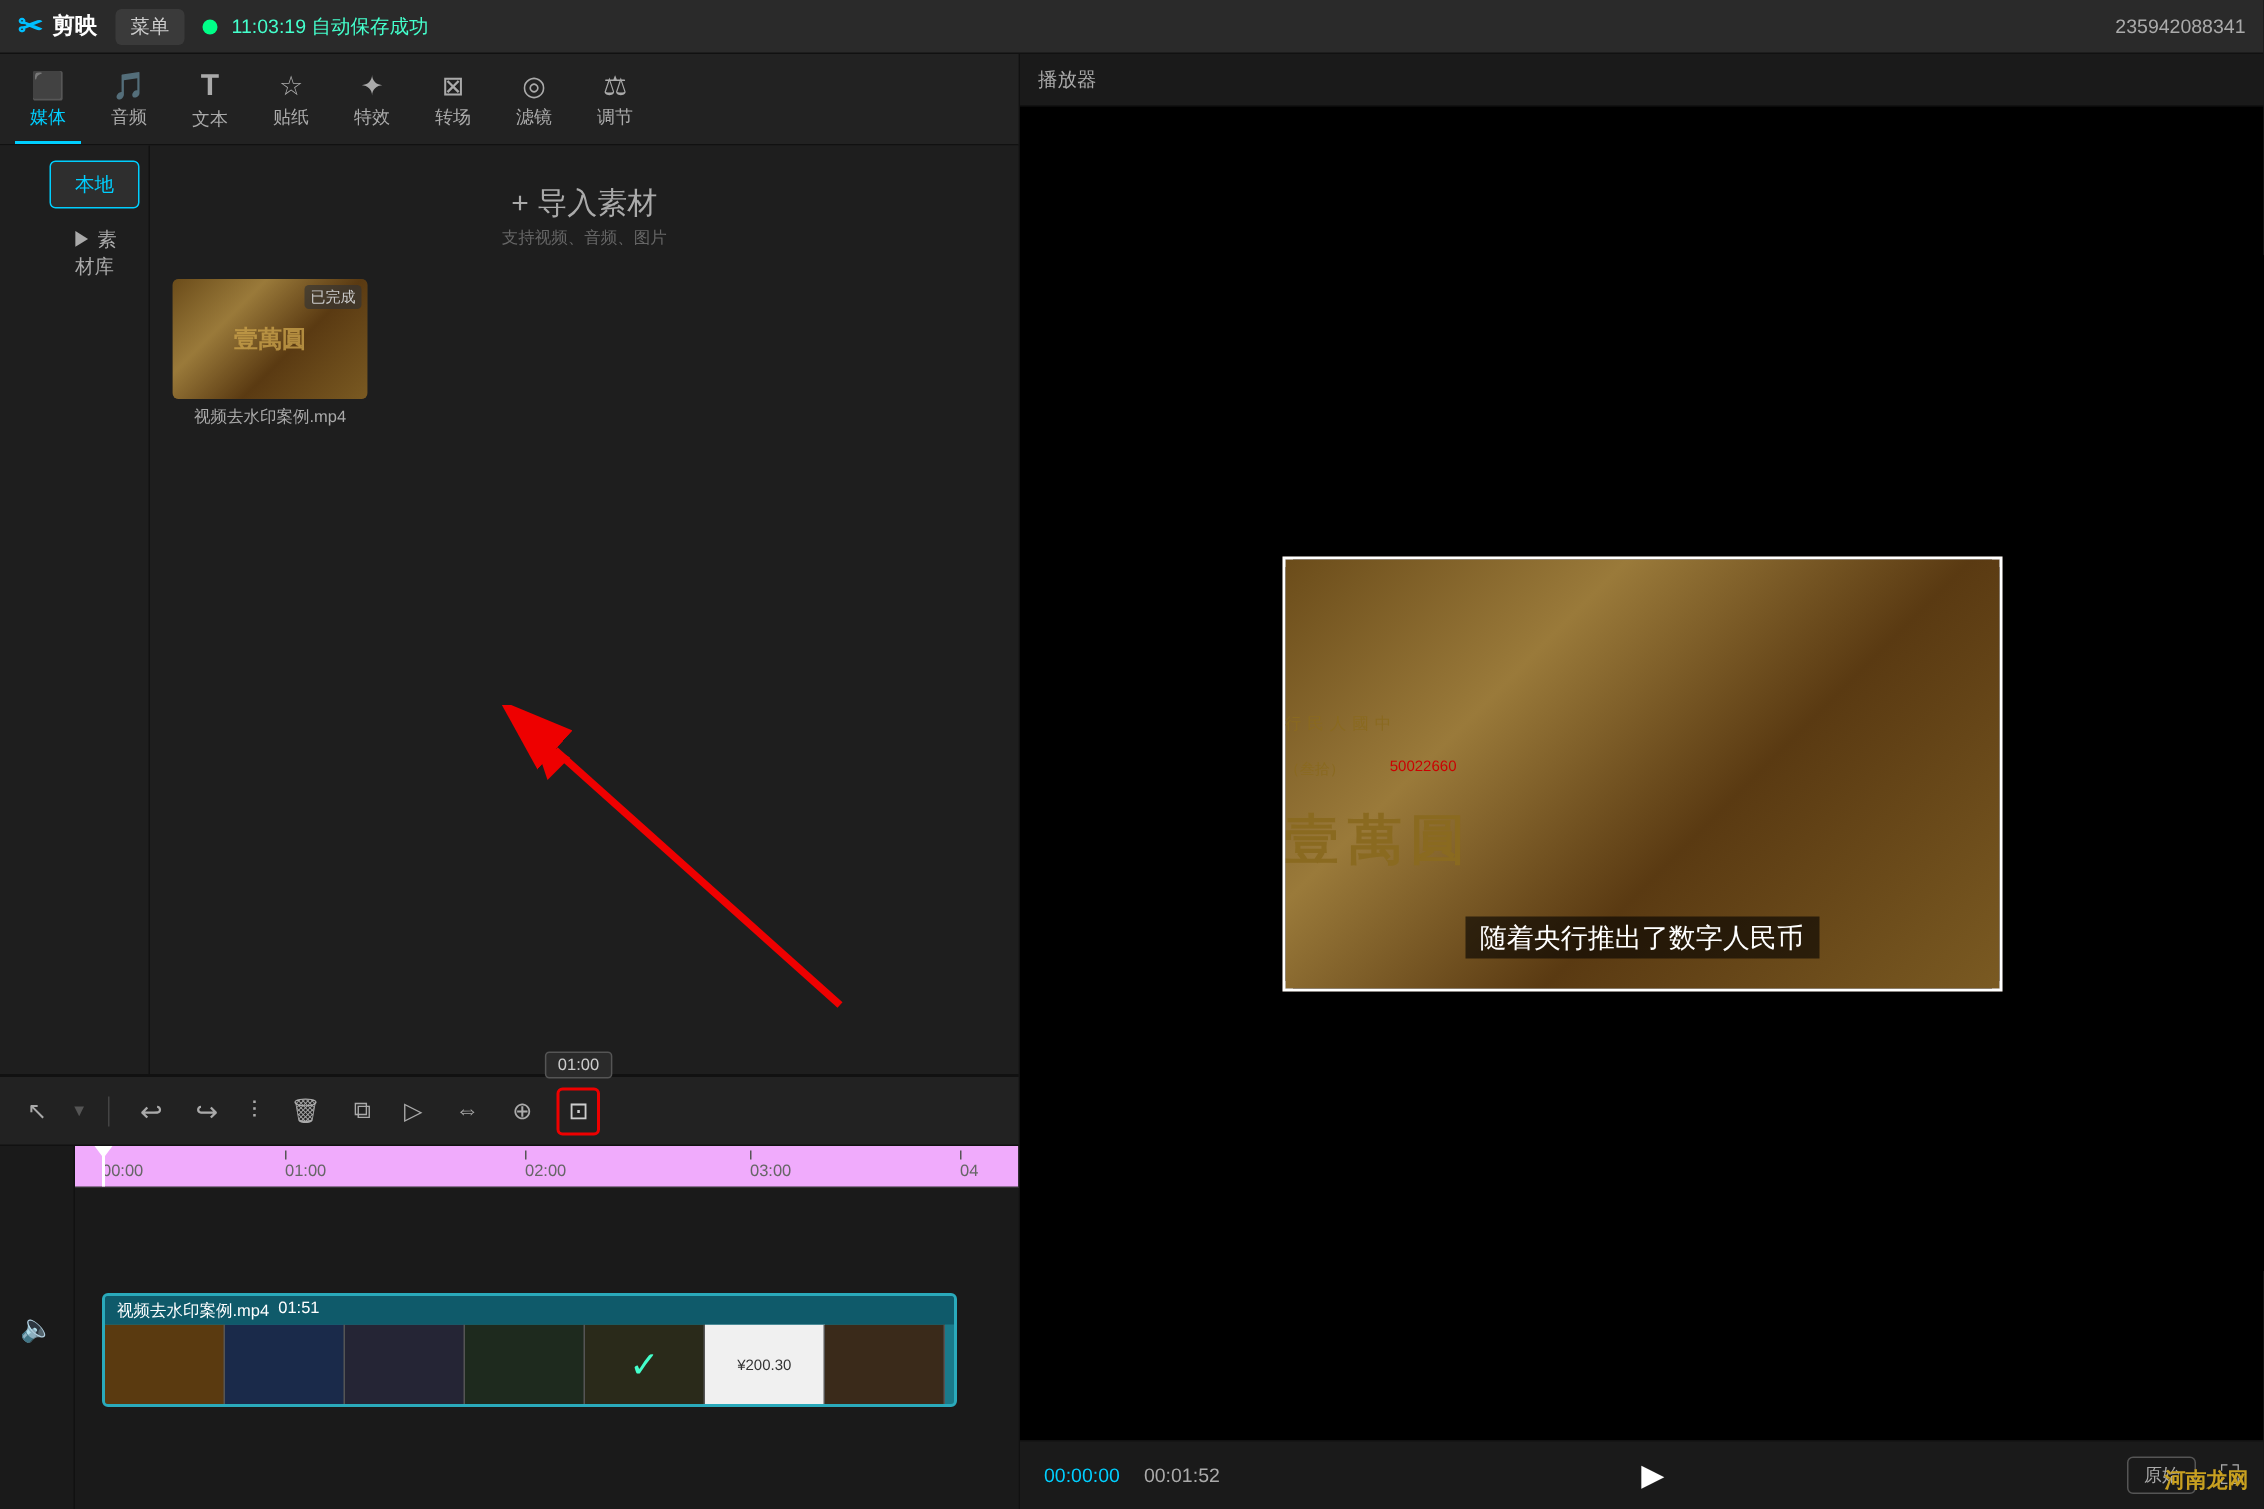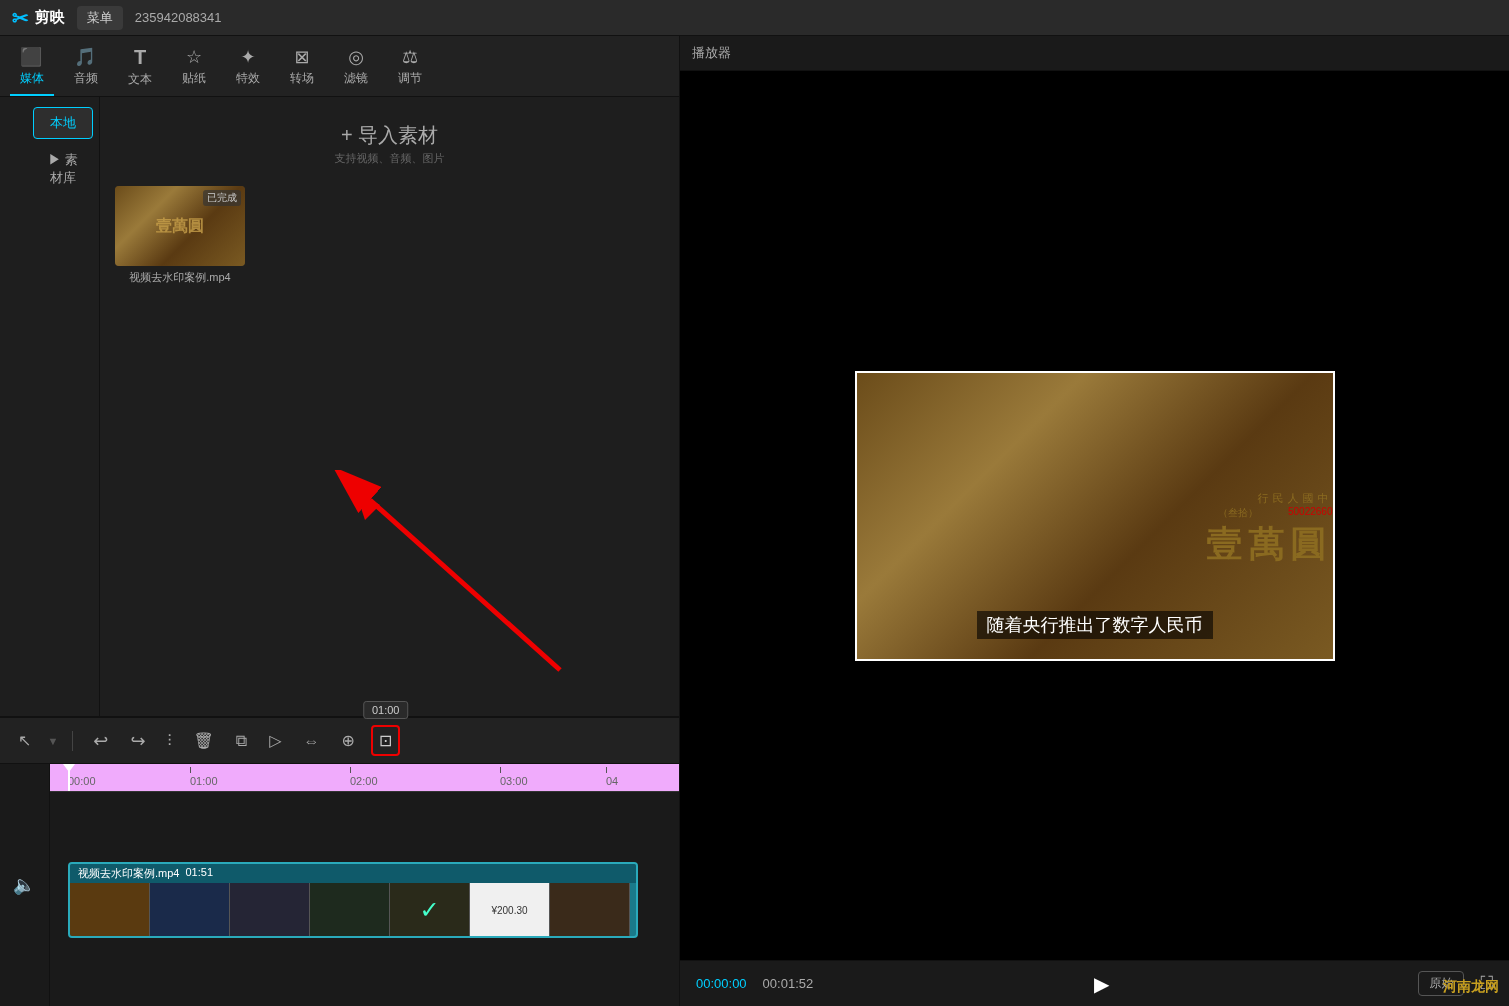--- a/index.html
+++ b/index.html
@@ -478,20 +478,24 @@
   </style>
 </head>
 <body>
 
 <div id="topbar">
   <div class="logo">
     <span style="color:#00bfff;font-size:20px;">✂</span>
     <span>剪映</span>
   </div>
   <button id="menu-btn">菜单</button>
+  <div class="status">
+    <span style="display:inline-block;width:10px;height:10px;background:#00ff88;border-radius:50%;margin-right:6px;vertical-align:middle;"></span>
+    <span>11:03:19 自动保存成功</span>
+  </div>
   <div class="datetime">235942088341</div>
 </div>
 
 <div id="main">
 
   <div id="left-panel">
 
     <div id="toolbar-tabs">
       <div class="tab-item active">
         <span class="tab-icon">⬛</span>
@@ -587,21 +591,21 @@
             </div>
             <div class="ruler-mark" style="left:140px;">
               <span>01:00</span>
             </div>
             <div class="ruler-mark" style="left:300px;">
               <span>02:00</span>
             </div>
             <div class="ruler-mark" style="left:450px;">
               <span>03:00</span>
             </div>
-            <div class="ruler-mark" style="left:556px;">
+            <div class="ruler-mark" style="left:590px;">
               <span>04</span>
             </div>
           </div>
 
           <div style="margin-top:70px;position:relative;">
             <div id="video-track">
               <div class="track-clip">
                 <div class="clip-header">
                   <span>视频去水印案例.mp4</span>
                   <span>01:51</span>
@@ -631,21 +635,21 @@
     <div id="player-header">
       <span>播放器</span>
     </div>
     <div id="player-area">
       <div id="video-frame">
         <div class="handle tl"></div>
         <div class="handle tr"></div>
         <div class="handle bl"></div>
         <div class="handle br"></div>
         <div class="banknote-bg" style="width:100%;height:100%;">
-          <div style="position:absolute;inset:0;display:flex;flex-direction:column;align-items:flex-end;justify-content:center;gap:0;margin-top:28px;">
+          <div style="position:absolute;inset:0;display:flex;flex-direction:column;align-items:flex-start;justify-content:center;gap:16px;margin-top:28px;">
             <div style="color:#8a6a20;font-size:11px;letter-spacing:4px;">行民人國中</div>
             <div style="color:#8a6a20;font-size:10px;display:flex;gap:30px;">
               <span>（叁拾）</span>
               <span style="color:#c00;">50022660</span>
             </div>
             <div style="color:#8a6a20;font-size:36px;font-weight:bold;letter-spacing:6px;">壹萬圓</div>
           </div>
         </div>
         <div class="subtitle-bar">随着央行推出了数字人民币</div>
       </div>

